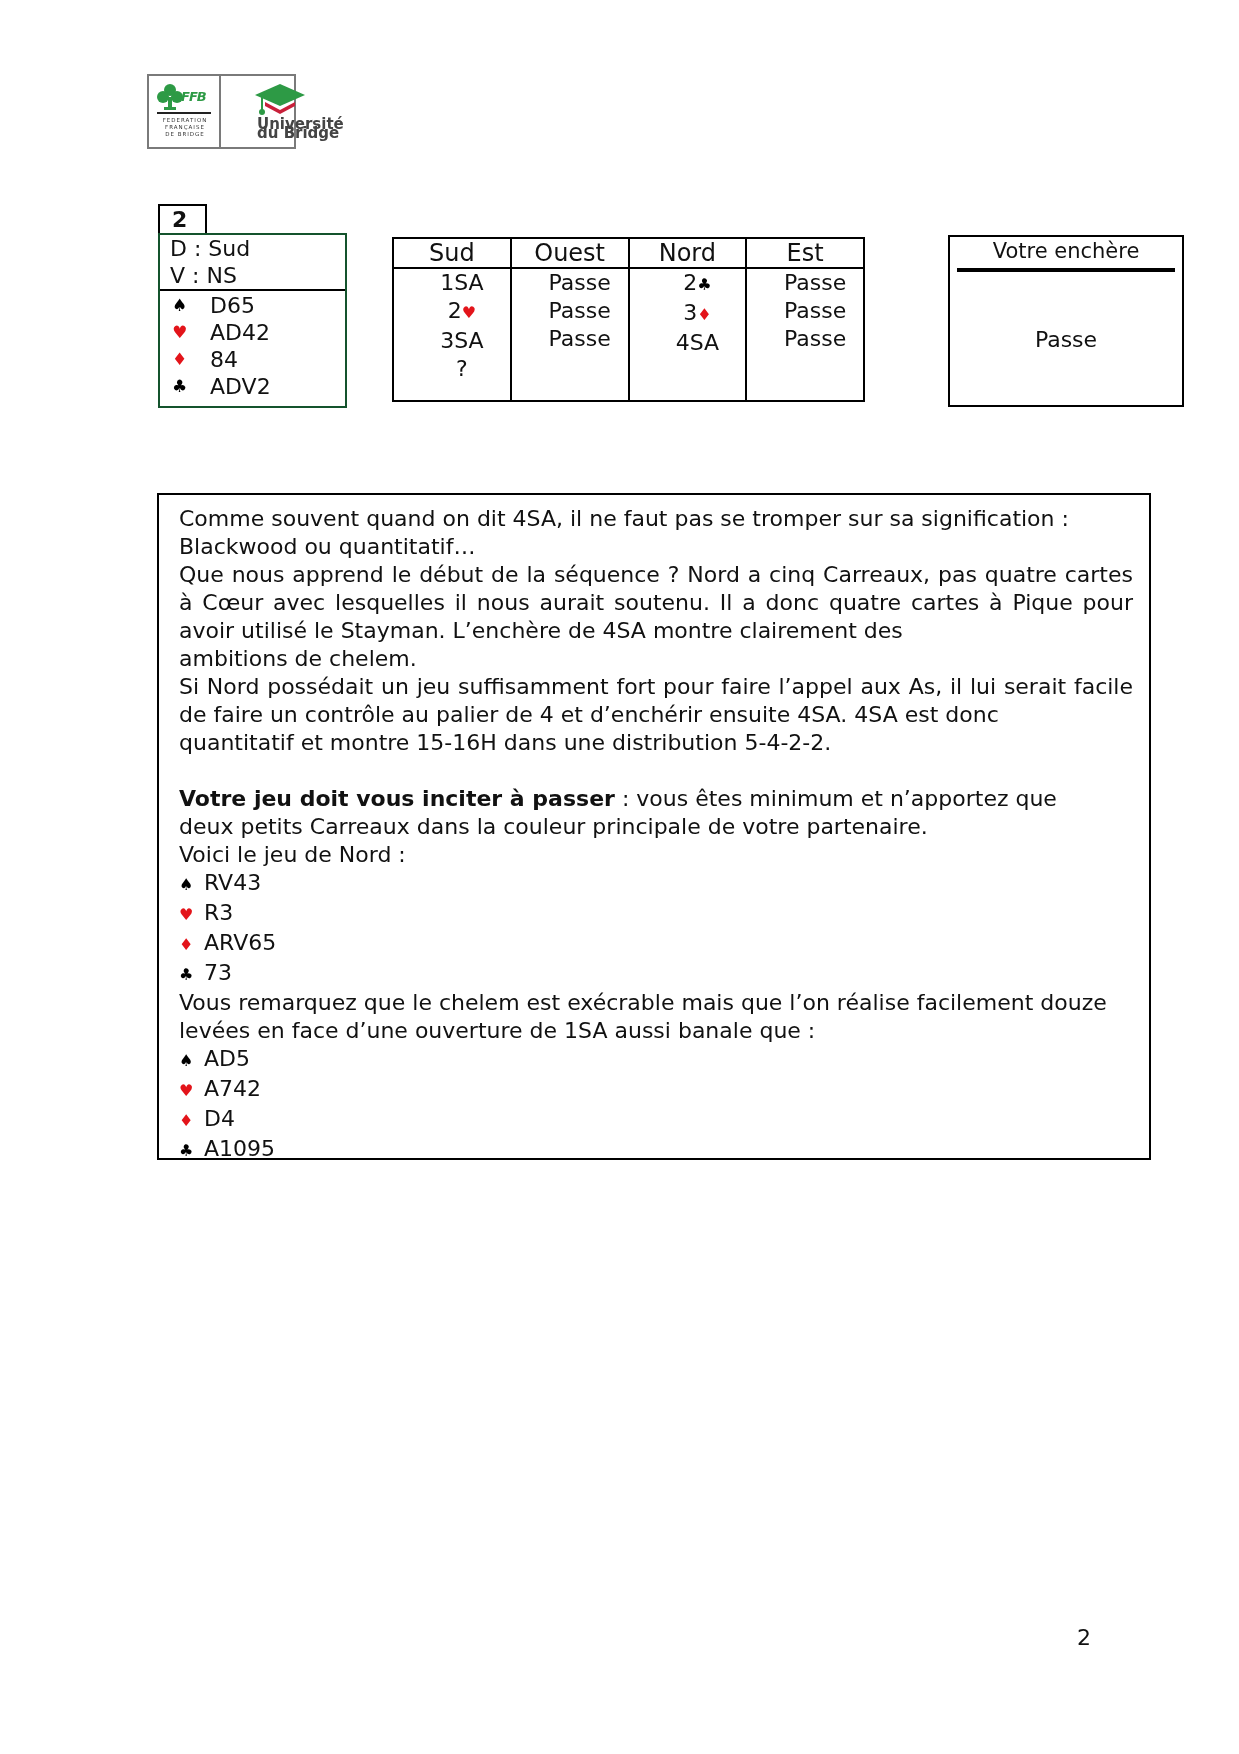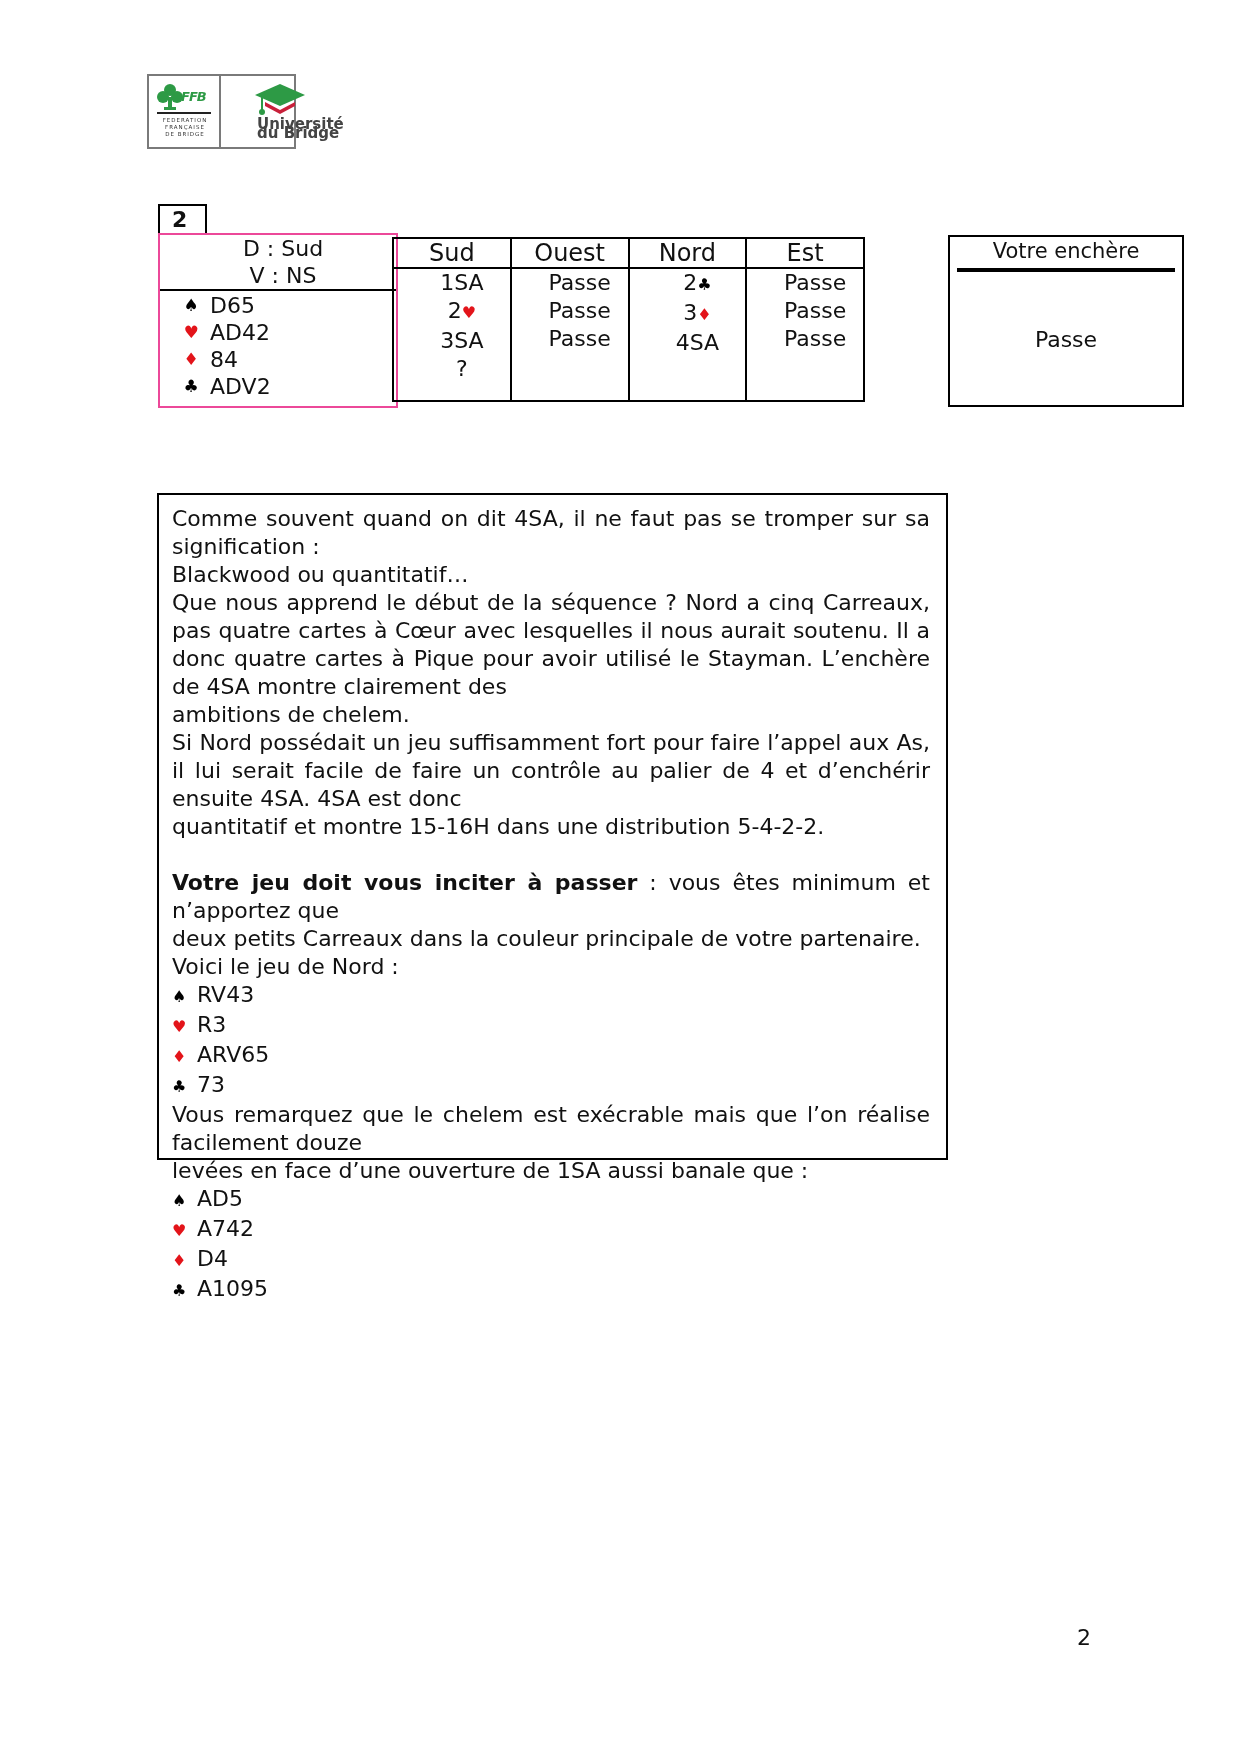--- a/index.html
+++ b/index.html
@@ -16,21 +16,21 @@
     #logo .half-right { flex: 1; position: relative; }
     .ffb-tree { position: absolute; left: 8px; top: 7px; }
     .ffb-text { position: absolute; left: 32px; top: 13px; font-family: "DejaVu Sans", sans-serif; font-weight: bold; font-style: italic; font-size: 13px; color: #2d9a45; letter-spacing: -1px; }
     .ffb-bar { position: absolute; left: 8px; right: 8px; top: 36px; height: 2px; background: #222; }
     .ffb-sub { position: absolute; left: 6px; right: 4px; top: 41px; font-size: 5.5px; letter-spacing: 1px; line-height: 7px; color: #333; text-align: center; }
     .cap { position: absolute; left: 10px; top: 8px; }
     .univ { position: absolute; left: 12px; top: 44px; font-size: 15px; font-weight: bold; color: #444; line-height: 9px; }
 
     
     #deal-num { left: 158px; top: 204px; width: 49px; height: 31px; border: 2px solid #000; box-sizing: border-box; font-weight: bold; font-size: 22px; padding-left: 12px; line-height: 27px; }
-    #deal-box { left: 158px; top: 233px; width: 240px; height: 175px; border: 2px solid #ec4899; box-sizing: border-box; text-align: center; }
+    #deal-box { left: 158px; top: 233px; width: 189px; height: 175px; border: 2px solid #14532d; box-sizing: border-box; }
     #deal-box .meta { height: 56px; border-bottom: 2px solid #000; padding-left: 10px; box-sizing: border-box; }
     #deal-box .row { font-size: 22px; line-height: 27px; }
     .hand { padding-top: 1px; }
     .hand .row { display: flex; }
     .hand .suit { width: 50px; padding-left: 12px; box-sizing: border-box; font-size: 17px; }
     .red { color: #e3141a; }
     .blk { color: #000; }
 
     
     #bidding { left: 392px; top: 237px; width: 473px; height: 165px; border: 2px solid #000; box-sizing: border-box; display: flex; }
@@ -41,21 +41,21 @@
     .bcol .bids { padding-top: 0px; margin-left: 20px; }
     .bcol .bid .s { font-size: 16px; }
 
     
     #answer { left: 948px; top: 235px; width: 236px; height: 172px; border: 2px solid #000; box-sizing: border-box; text-align: center; }
     #answer .title { font-size: 21px; line-height: 26px; margin-top: 1px; }
     #answer .line { height: 4px; background: #000; margin: 4px 7px 0 7px; }
     #answer .value { font-size: 22px; margin-top: 55px; }
 
     
-    #comment { left: 157px; top: 493px; width: 791px; height: 667px; border: 2px solid #000; box-sizing: border-box; padding: 10px 16px 0 13px; }
+    #comment { left: 157px; top: 493px; width: 994px; height: 667px; border: 2px solid #000; box-sizing: border-box; padding: 10px 16px 0 20px; }
     #comment p { margin: 0; font-size: 22px; line-height: 28px; text-align: justify; }
     #comment p.last-line { text-align: left; }
     #comment .gap { height: 28px; }
     #comment .bold { font-weight: bold; }
     #comment .hline { font-size: 22px; line-height: 28px; display: flex; align-items: baseline; }
     #comment .hline .suit { width: 25px; font-size: 16px; }
 
     #page-number { left: 1077px; top: 1625px; font-size: 22px; font-family: "DejaVu Sans", sans-serif; }
   </style>
 </head>

